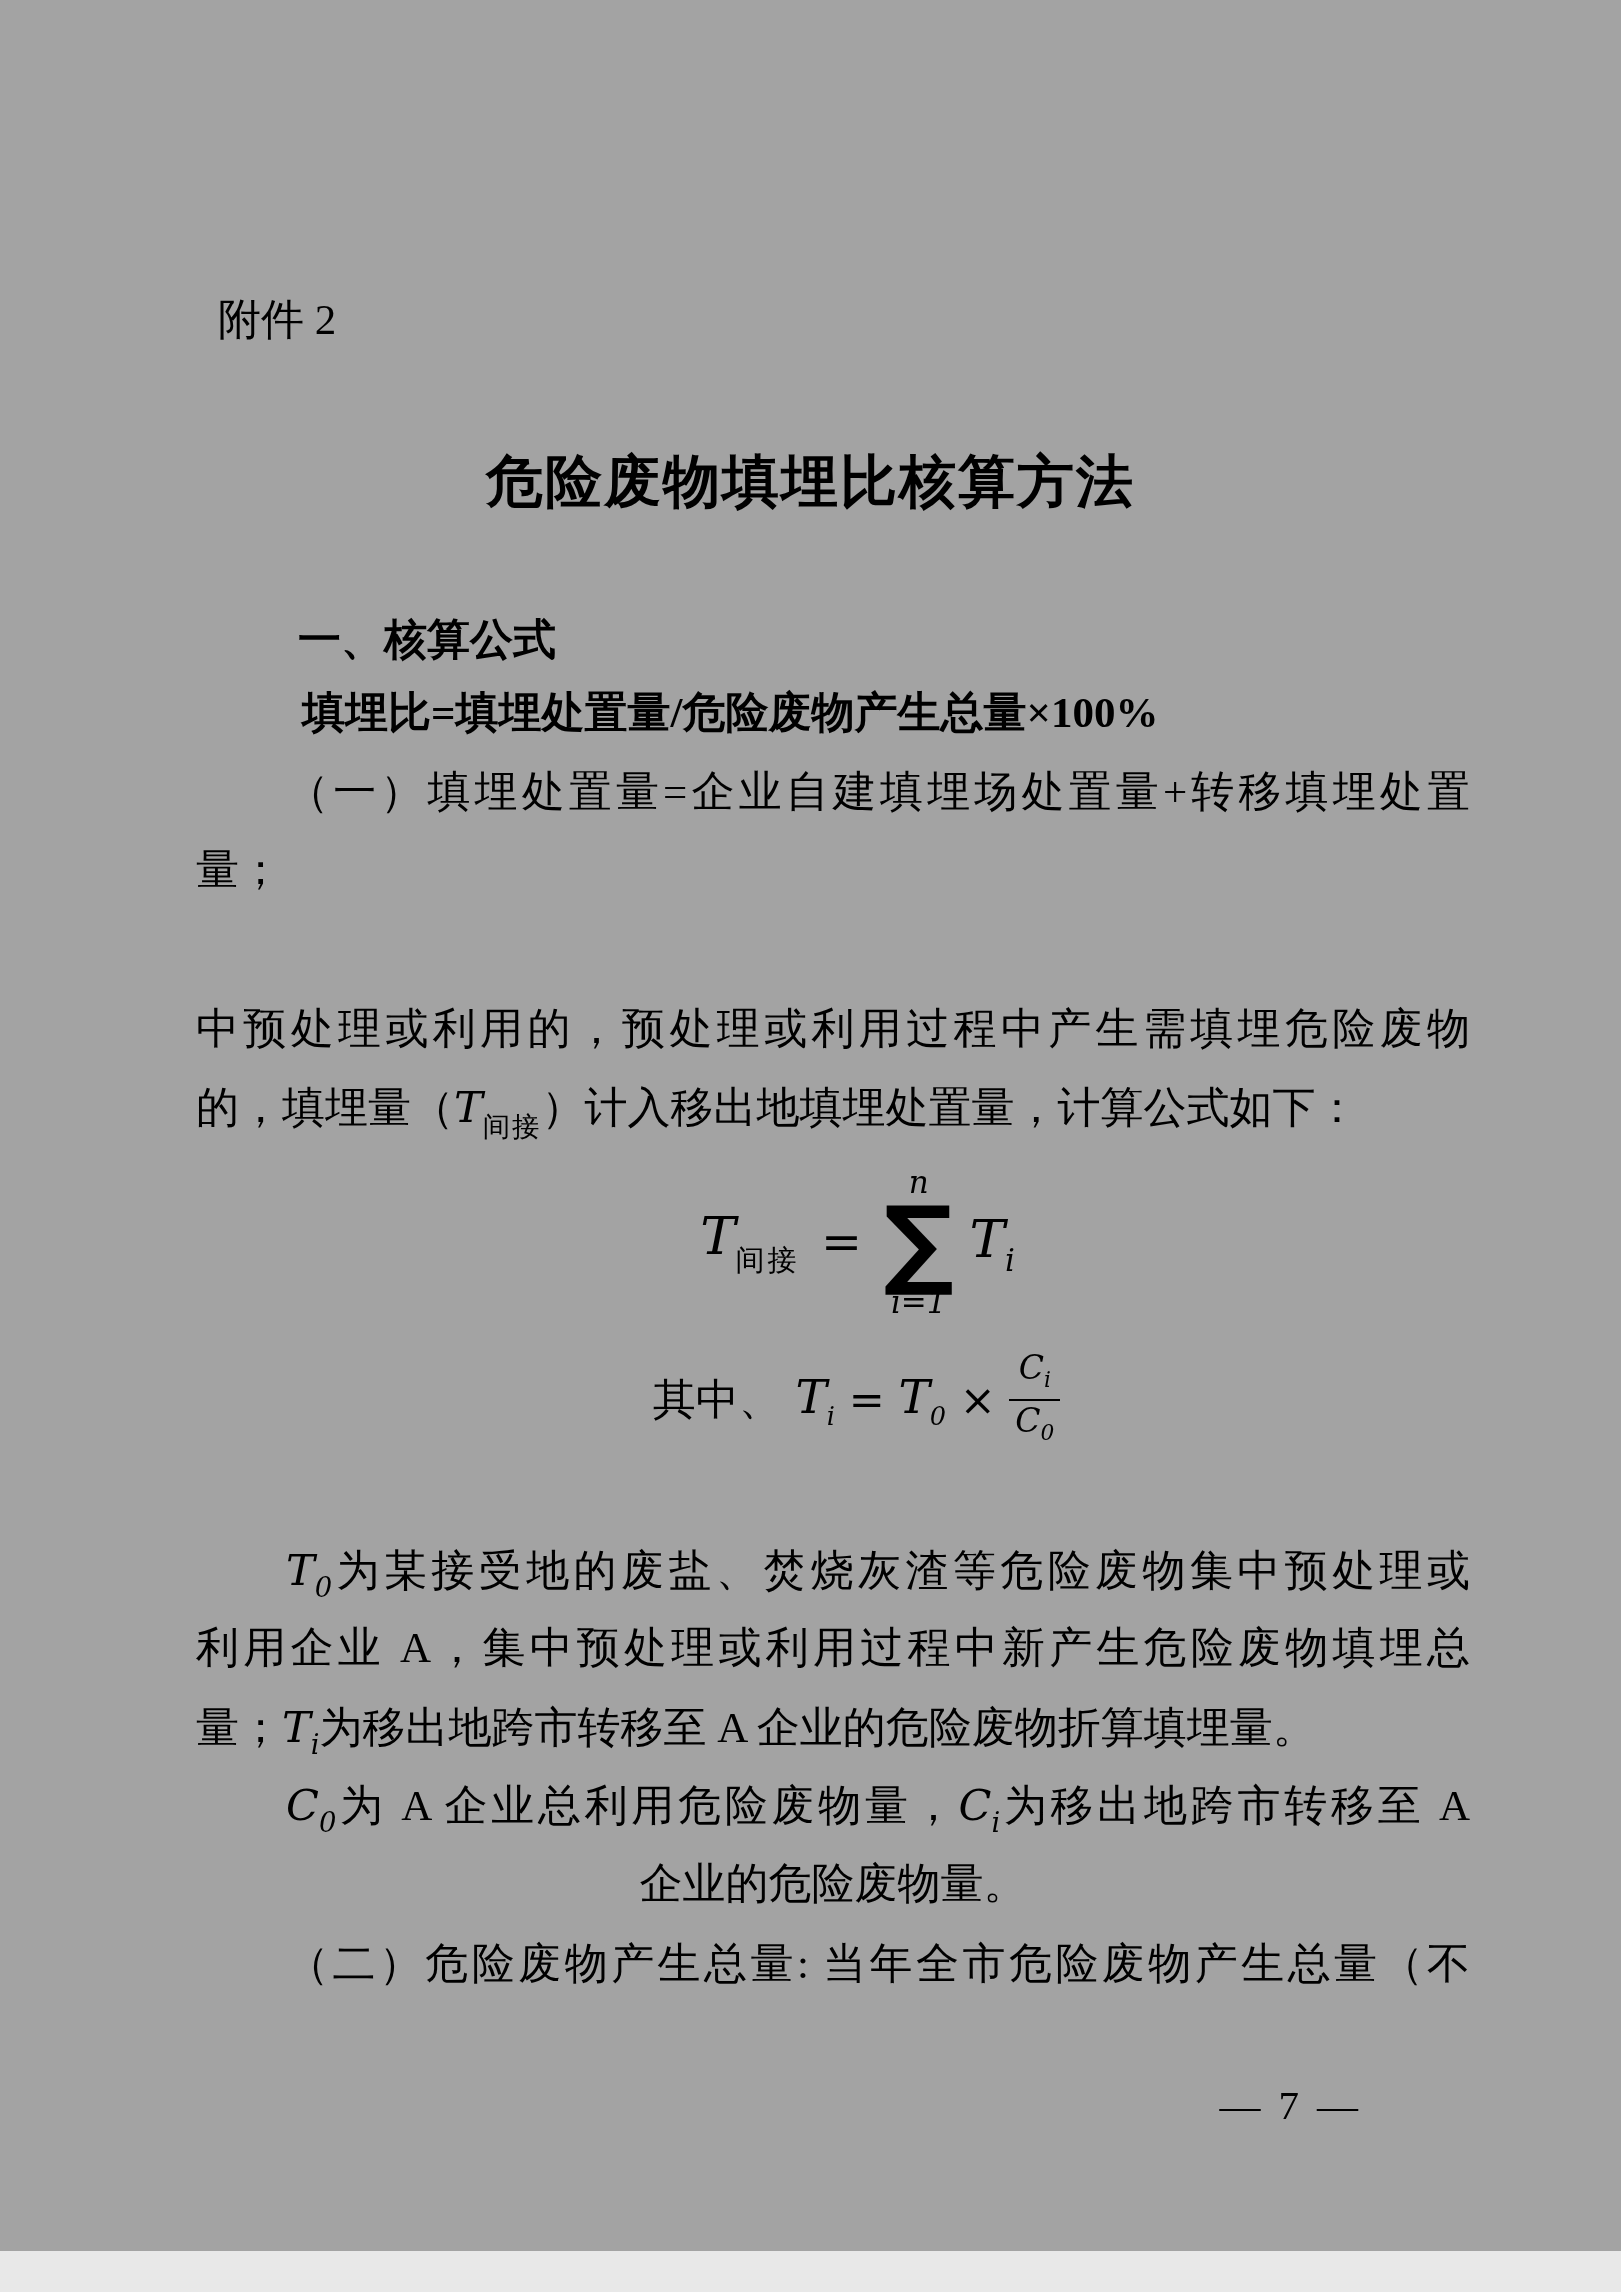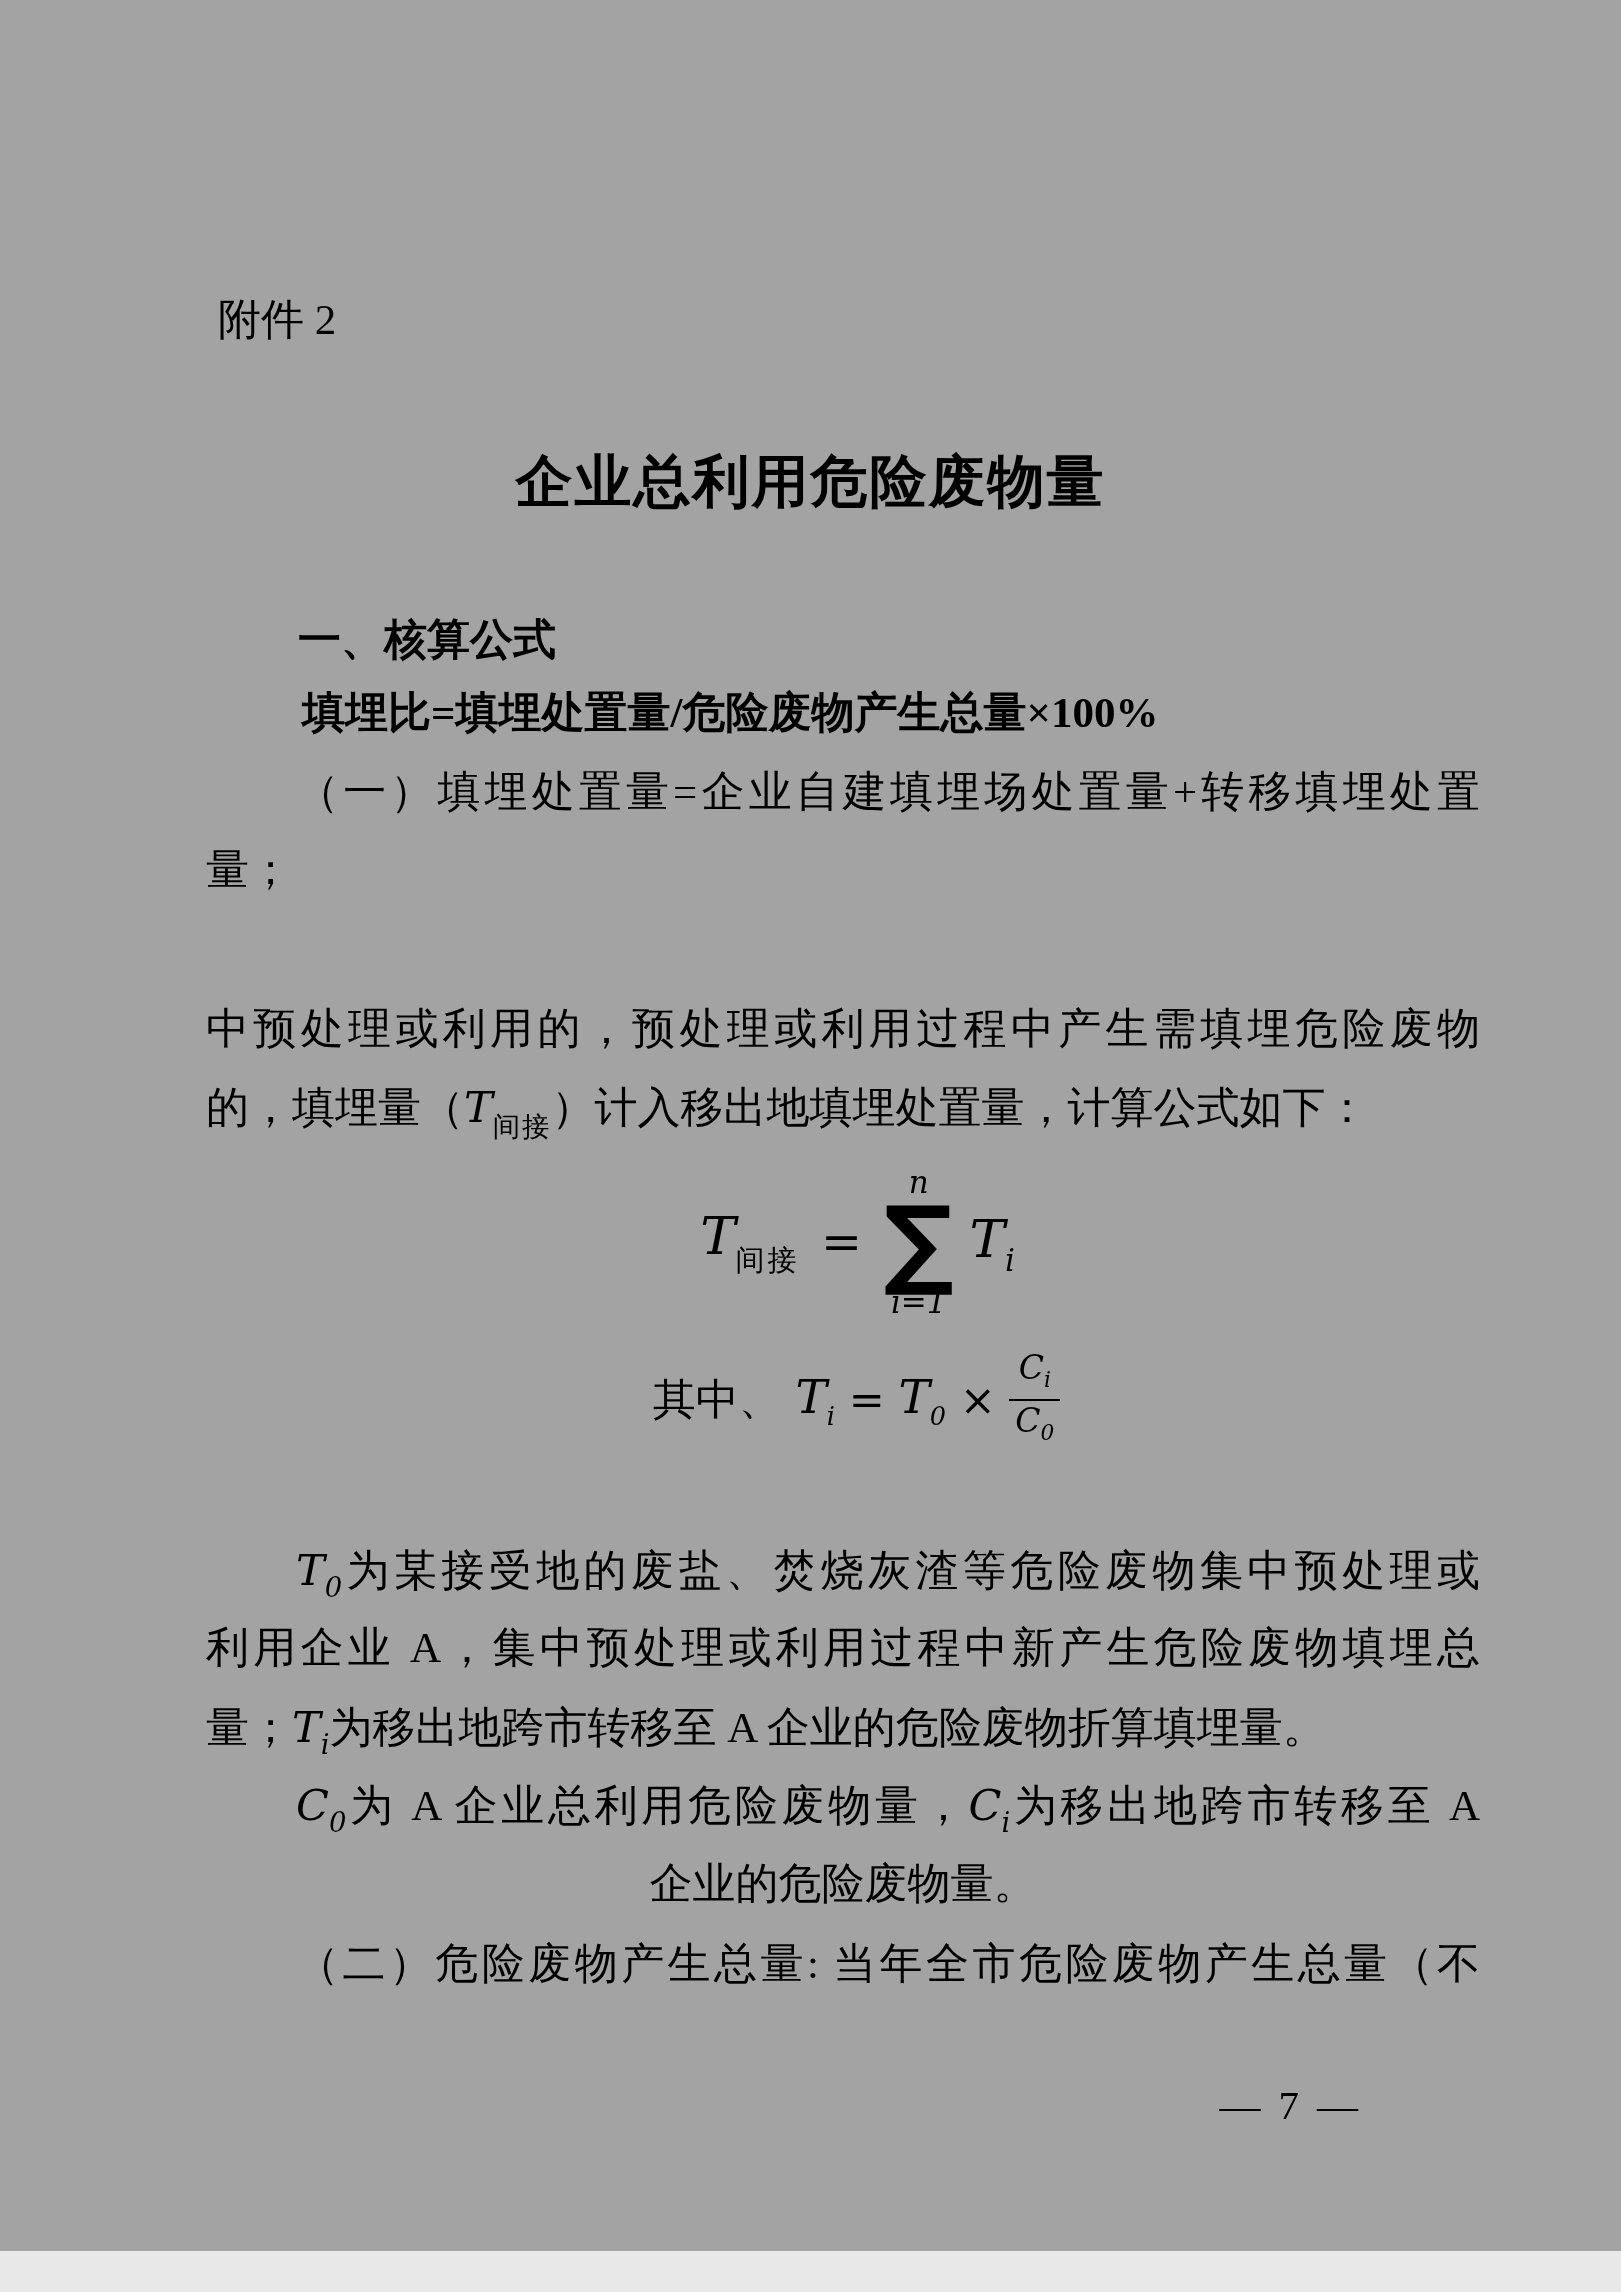--- a/index.html
+++ b/index.html
@@ -2,21 +2,21 @@
 <html><head>
 <meta charset="utf-8">
 <style>
   html,body { margin:0; padding:0; background:#e8e8e8; }
   #page {
     position:relative; width:1621px; height:2251px; background:#a3a3a3;
     margin:0 auto; overflow:hidden;
     font-family:"Liberation Serif","DejaVu Serif",serif; color:#000;
   }
   .line {
-    position:absolute; left:206px; width:1274px; height:78px;
+    position:absolute; left:196px; width:1274px; height:78px;
     line-height:78px; font-size:43px; white-space:nowrap;
     box-sizing:border-box; font-family:"Liberation Serif","DejaVu Serif",serif;
   }
   .fill { white-space:normal; text-align:justify; text-align-last:justify; }
   .indent { padding-left:90px; }
   .bold { font-weight:bold; }
   .attachment {
     position:absolute; left:218px; top:290px; font-size:43px;
     line-height:59px; font-family:"Liberation Serif","DejaVu Serif",serif;
   }
@@ -75,21 +75,21 @@
     font-family:"Liberation Serif","DejaVu Serif",serif; letter-spacing:3.9px;
   }
 </style>
 </head>
 <body>
 
 <div id="page">
 
   <div class="attachment">附件 2</div>
 
-  <div class="doc-title">企业总利用危险废物量</div>
+  <div class="doc-title">危险废物填埋比核算方法</div>
 
   <div class="sec-heading">一、核算公式</div>
 
   <div class="line bold" style="top:674px; left:302px;">填埋比=填埋处置量/危险废物产生总量×100%</div>
 
   <div class="line fill indent" style="top:753px;">（一）填埋处置量=企业自建填埋场处置量+转移填埋处置</div>
   <div class="line" style="top:831px;">量；</div>
 
   <div class="line fill" style="top:990px;">中预处理或利用的，预处理或利用过程中产生需填埋危险废物</div>
   <div class="line" style="top:1068px;">

